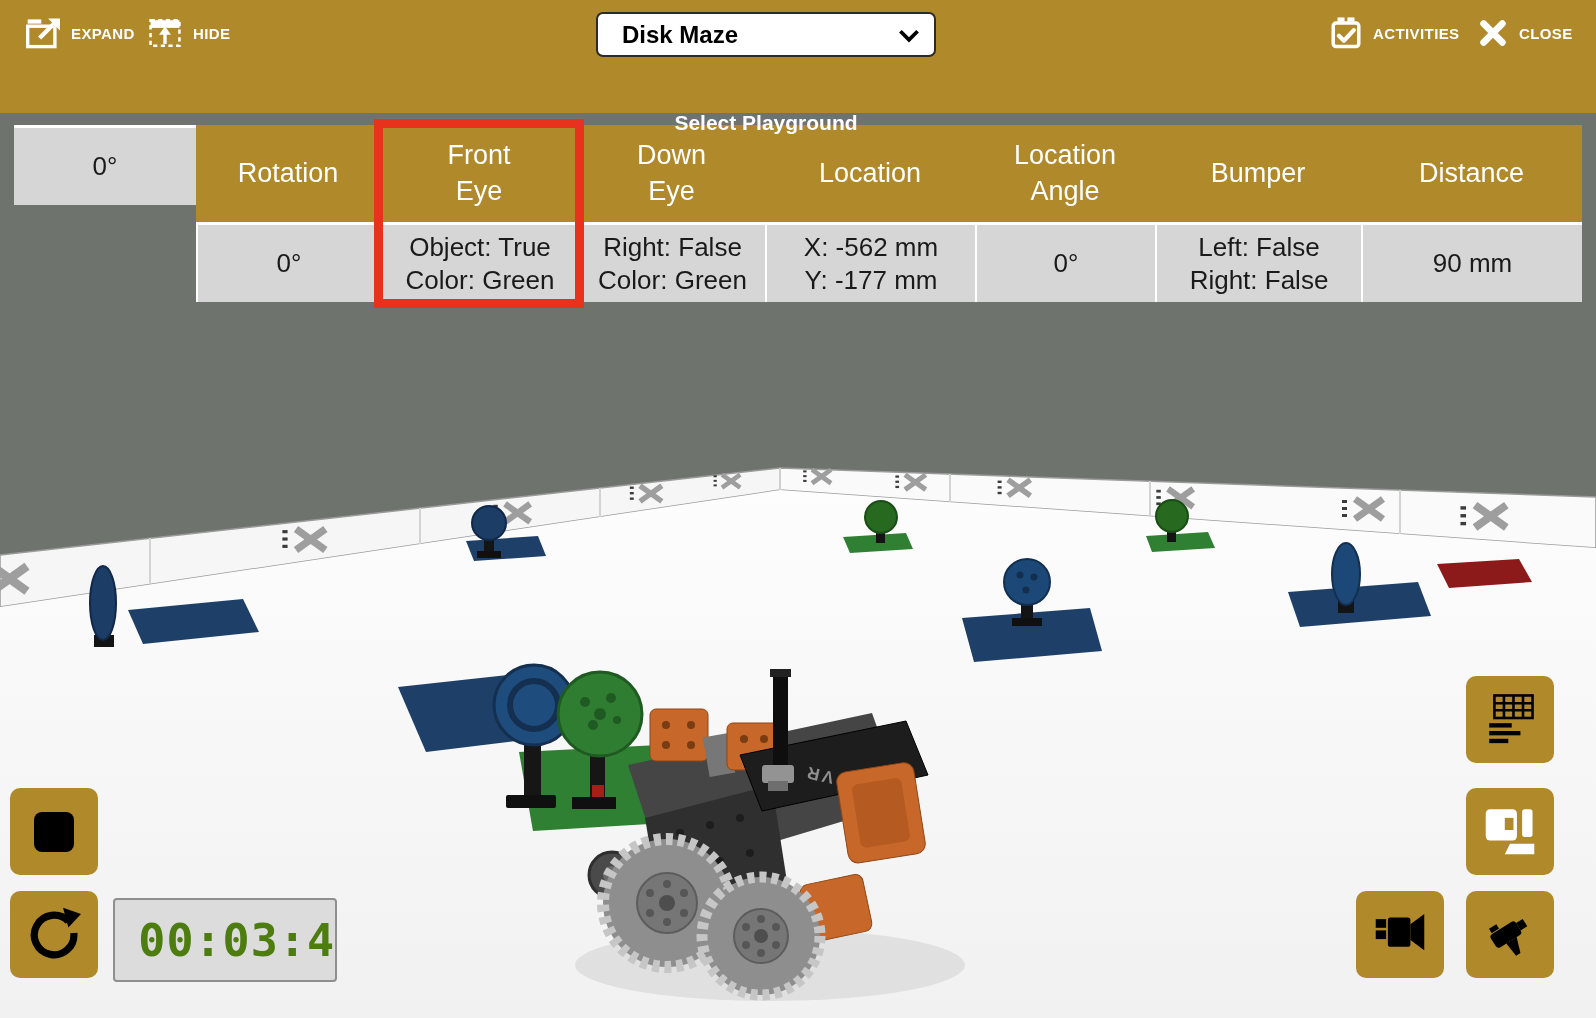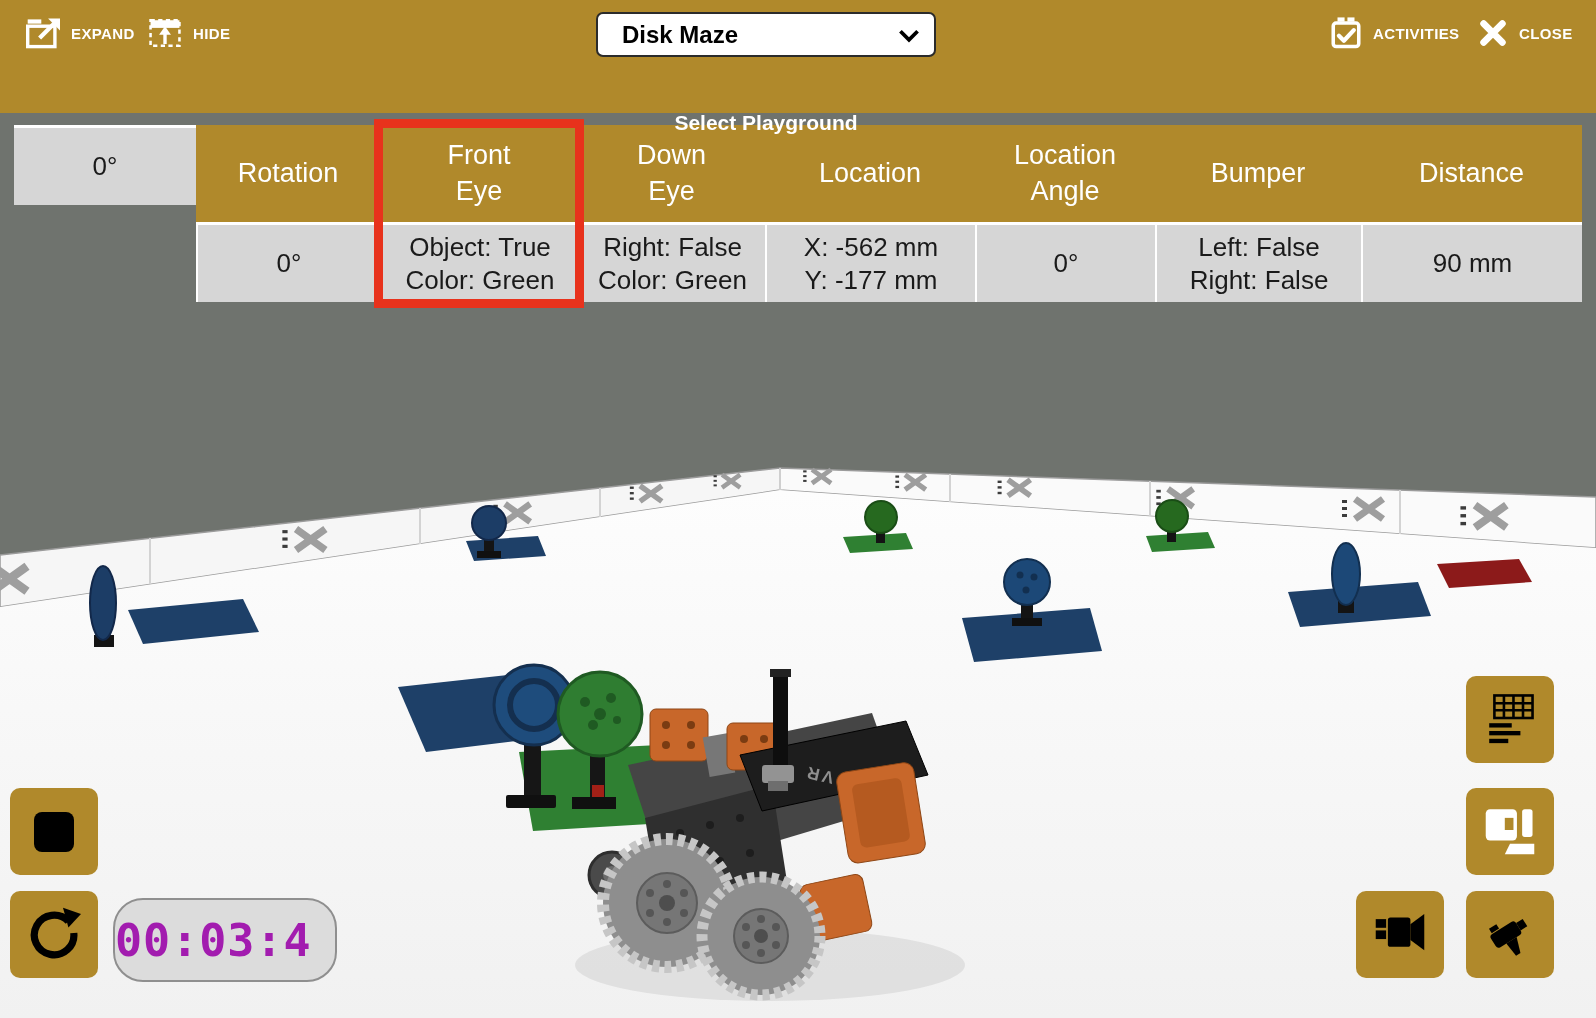--- a/index.html
+++ b/index.html
@@ -42,22 +42,22 @@
             align-items:center;justify-content:center;cursor:pointer;z-index:15;}
   .btn-stop{left:10px;top:675px;}
   .btn-reset{left:10px;top:778px;}
   .btn-data{left:1466px;top:563px;}
   .btn-sensor{left:1466px;top:675px;}
   .btn-video{left:1356px;top:778px;}
   .btn-camera{left:1466px;top:778px;}
   .stop-square{width:40px;height:40px;background:#000;border-radius:8px;}
 
   .timer{position:absolute;left:113px;top:785px;width:224px;height:84px;background:#DCDCDC;border:2px solid #8f8f8f;
-         border-radius:30px;box-sizing:border-box;display:flex;align-items:center;justify-content:flex-start;z-index:15;
-         font-family:"DejaVu Sans Mono",monospace;font-size:45px;font-weight:700;color:#a21caf;letter-spacing:1px;}
+         border-radius:4px;box-sizing:border-box;display:flex;align-items:center;justify-content:flex-end;z-index:15;
+         font-family:"DejaVu Sans Mono",monospace;font-size:45px;font-weight:700;color:#4d7c0f;letter-spacing:1px;}
 </style>
 </head>
 <body>
 
 <div class="app">
 
   <header class="toolbar">
 
     <div class="tb-btn tb-expand">
       <span>

